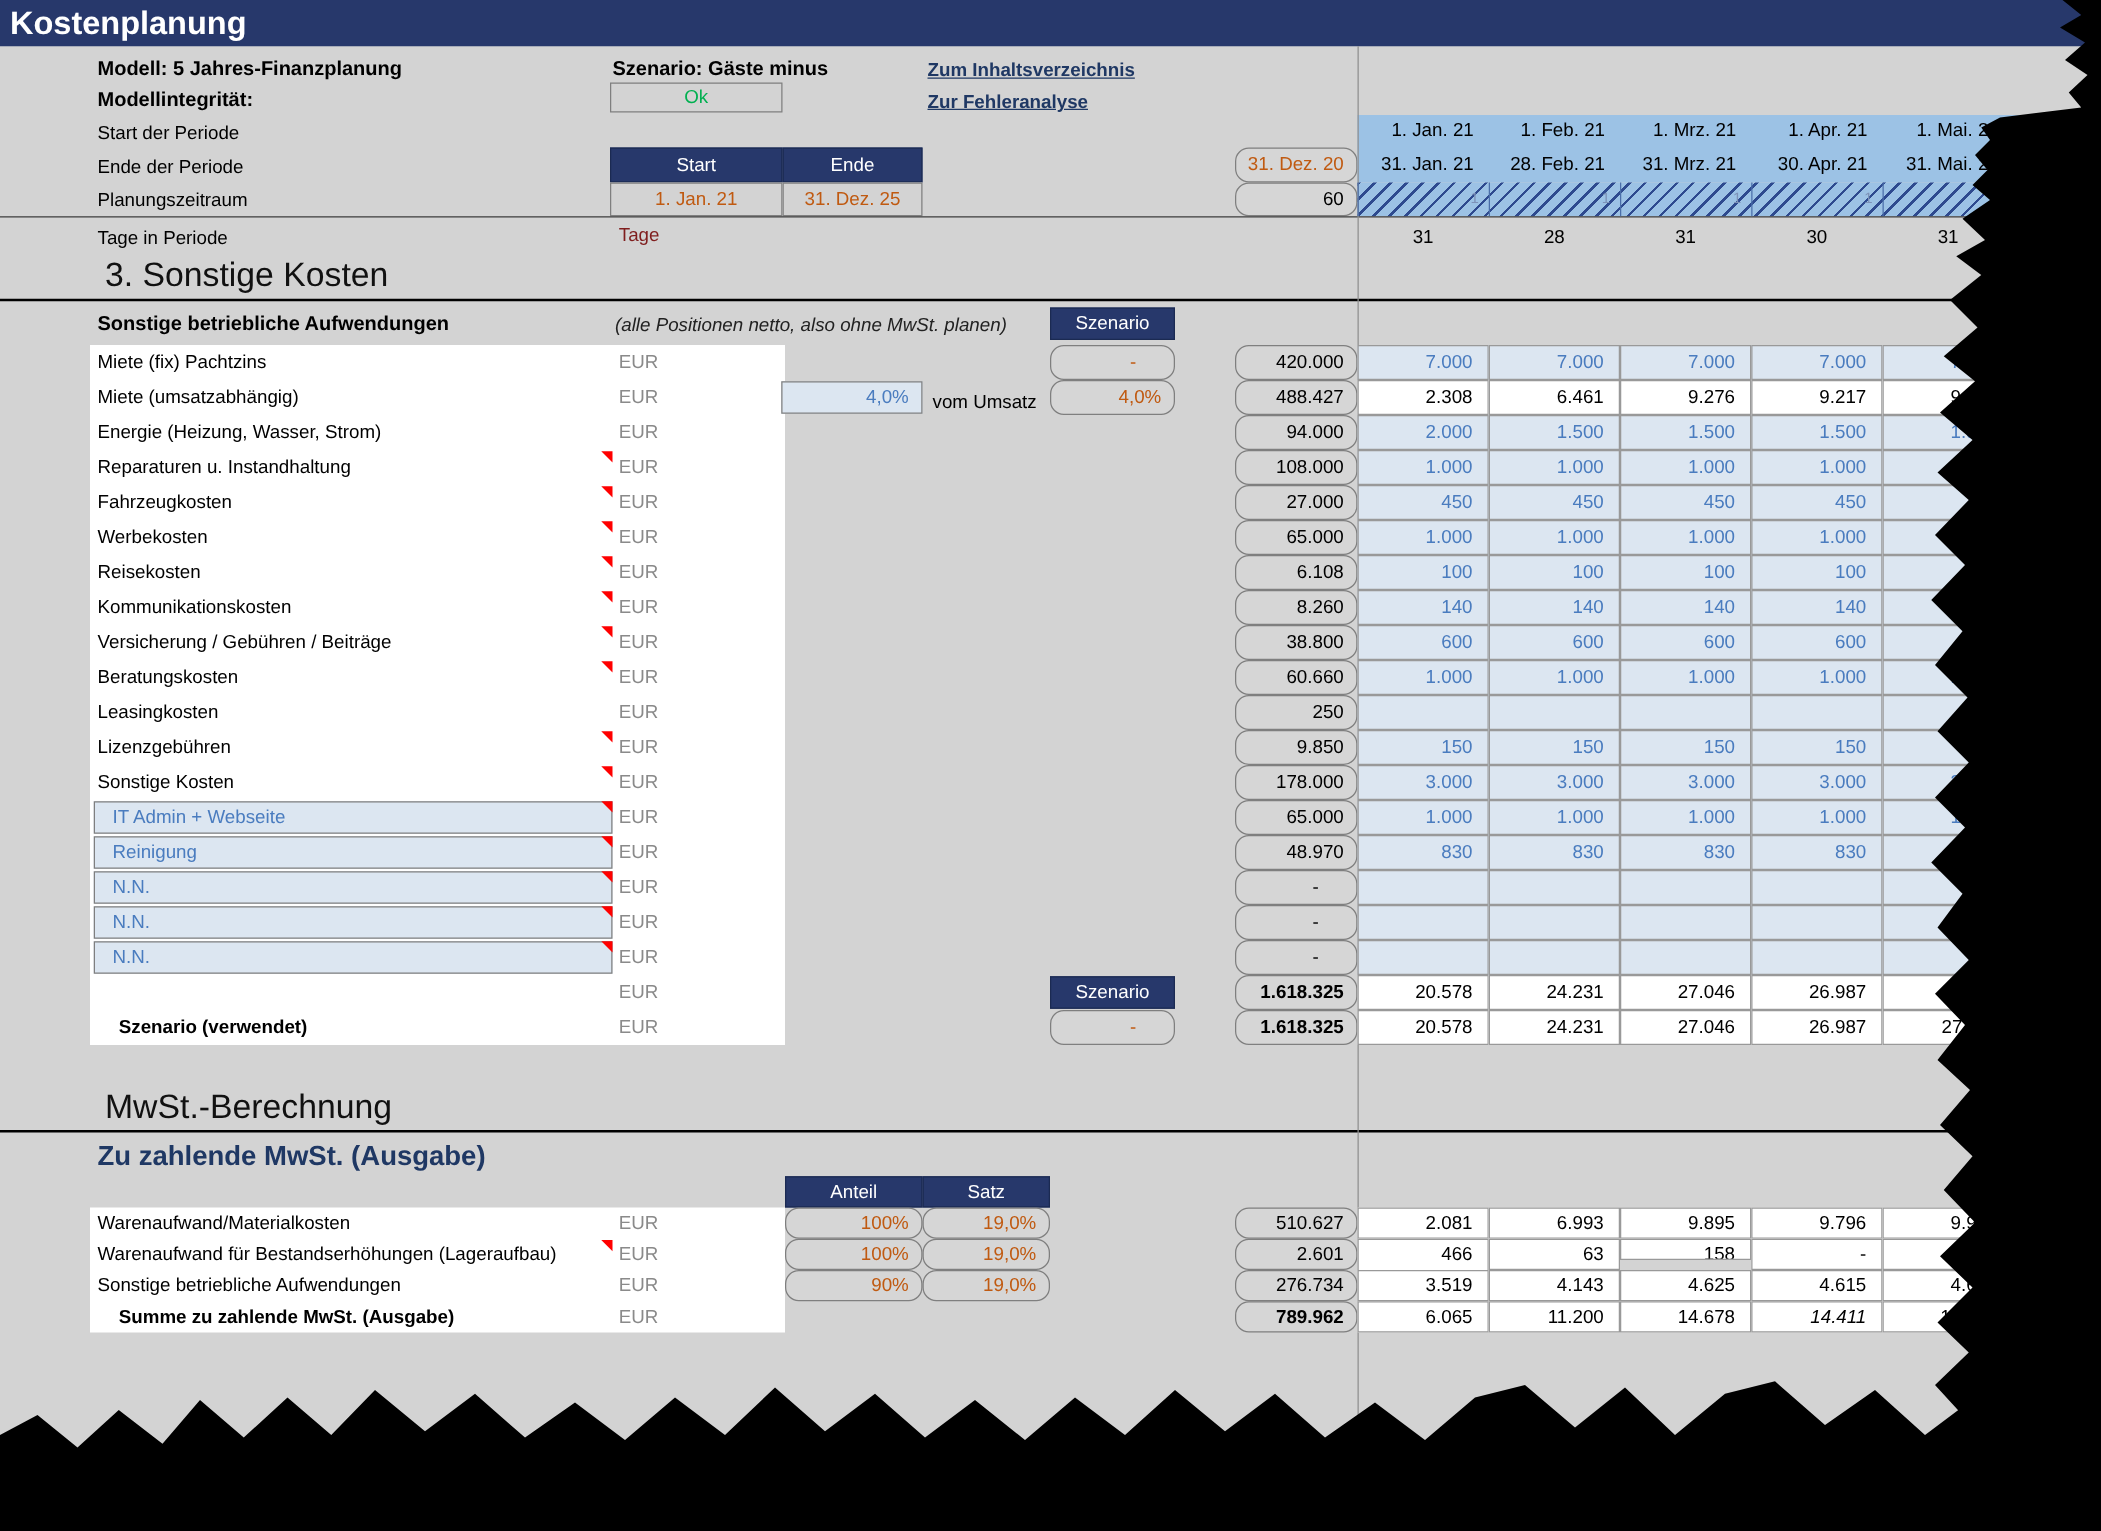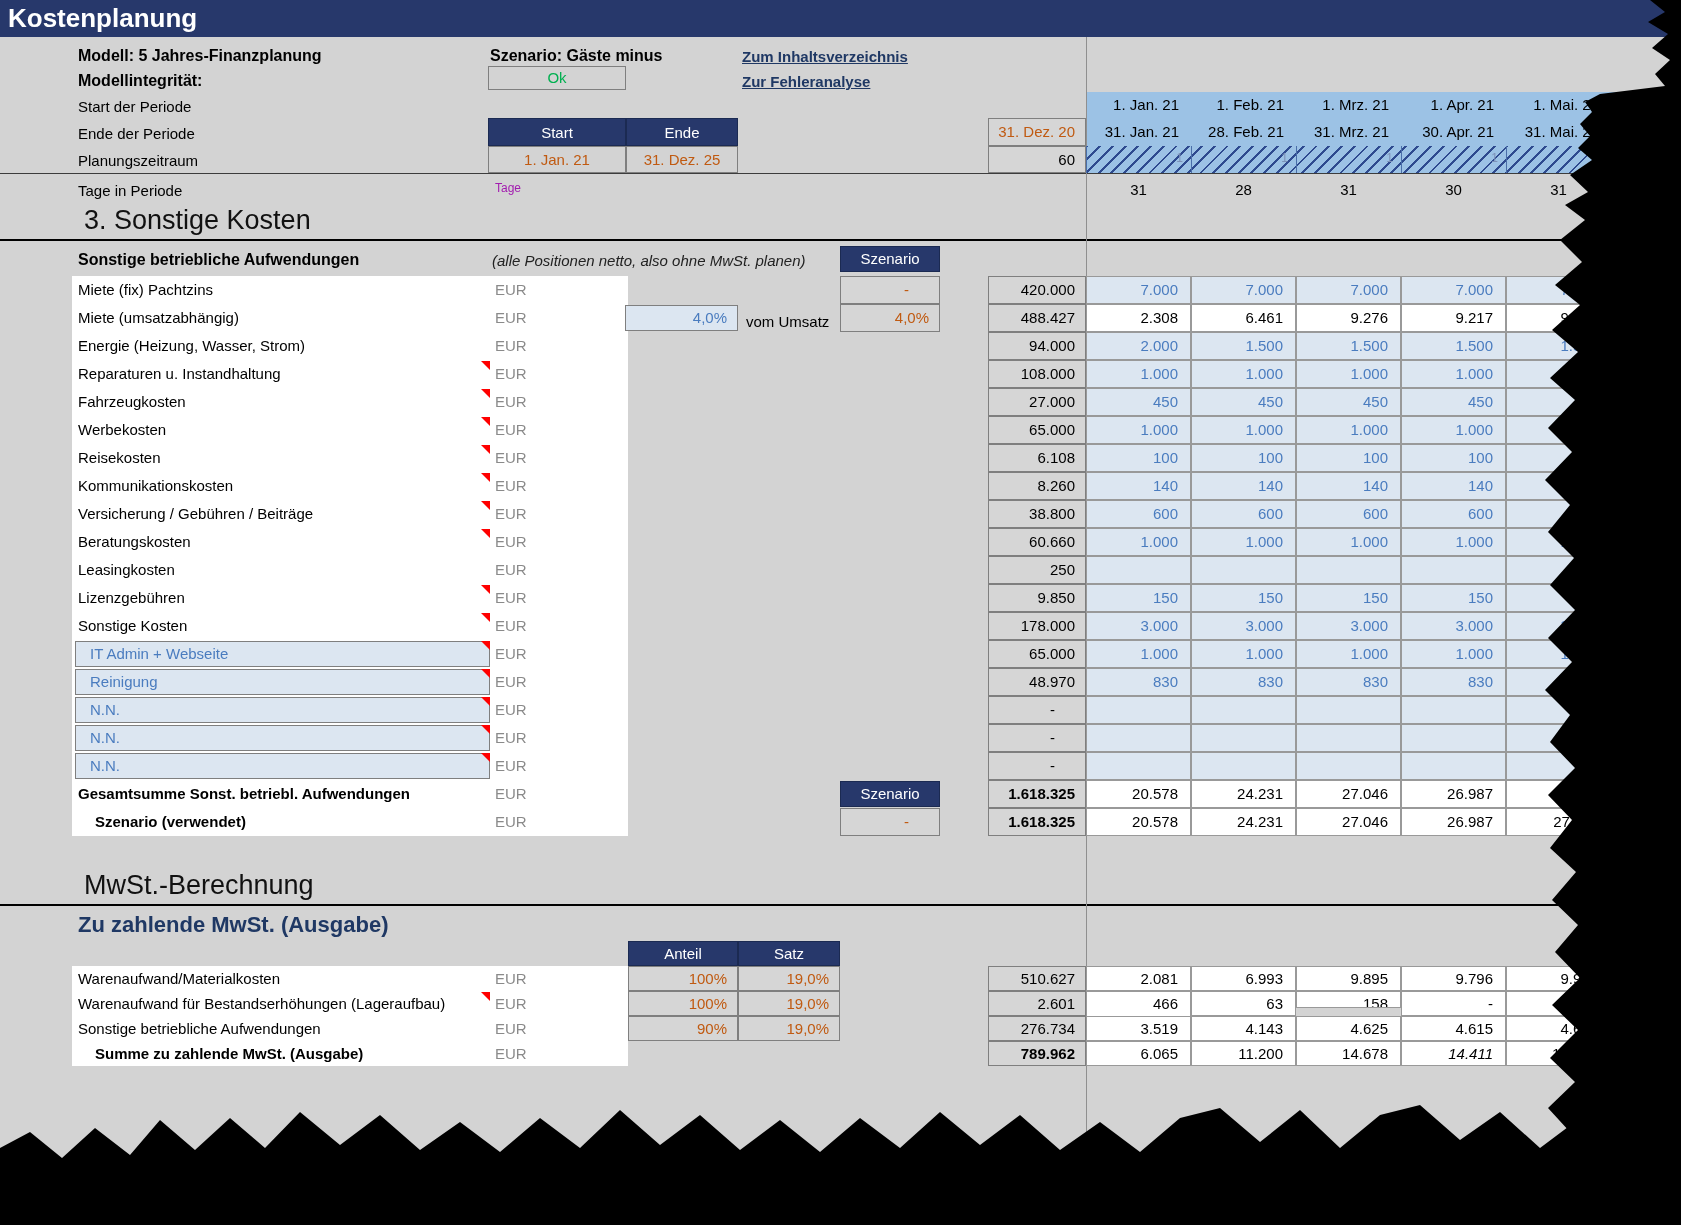--- a/index.html
+++ b/index.html
@@ -6,23 +6,23 @@
   #app{position:relative;width:1681px;height:1225px;background:#d3d3d3;overflow:hidden;
        font-family:"Liberation Sans","DejaVu Sans",sans-serif;-webkit-font-smoothing:antialiased;}
   .abs{position:absolute;}
   .titlebar{left:0;top:0;width:1681px;height:37px;background:#27386b;}
   .titletext{left:8px;top:0;height:37px;line-height:37px;color:#fff;font-size:26px;font-weight:bold;}
   .lbl{font-size:15px;color:#000;white-space:nowrap;line-height:27px;}
   .b{font-weight:bold;}
   .hlbl{font-size:16px;font-weight:bold;white-space:nowrap;line-height:24px;}
   .link{font-size:15px;font-weight:bold;color:#1f3864;text-decoration:underline;white-space:nowrap;line-height:24px;cursor:pointer;}
   .eur{color:#8a8a8a;font-size:15px;line-height:27px;}
-  .grayhint{color:#a21caf;font-size:12px;line-height:27px;}
+  .grayhint{color:#7f1d1d;font-size:15px;line-height:27px;}
   .cell{position:absolute;box-sizing:border-box;border:1px solid #7f7f7f;font-size:15px;white-space:nowrap;overflow:hidden;}
-  .gray{background:#d6d6d6;}
+  .gray{background:#d6d6d6;border-radius:11px;}
   .num{text-align:right;padding-right:10px;}
   .dash{padding-right:30px;}
   .orange{color:#c05a11;}
   .green{color:#00b050;text-align:center;}
   .center{text-align:center;}
   .navybox{background:#27386b;color:#fff;text-align:center;border:1px solid #1b2a52;font-size:15px;}
   .band{background:#9cc2e5;}
   .bandtxt{position:absolute;box-sizing:border-box;font-size:15px;color:#000;text-align:right;padding-right:12px;white-space:nowrap;}
   .hatch{background:#9cc2e5;background-image:repeating-linear-gradient(135deg,#2e4a8f 0px,#2e4a8f 2px,rgba(0,0,0,0) 2px,rgba(0,0,0,0) 9px);}
   .hatchcell{position:absolute;box-sizing:border-box;border-left:1px solid #4a6ea9;font-size:12px;color:#7d92b8;text-align:right;padding-right:8px;}
@@ -265,21 +265,20 @@
     <div class="mcell mblue" style="left: 1506px; top: 724px; width: 105px; height: 28px; line-height: 26px;"></div>
     <div class="inputcell" style="left: 75px; top: 753px; width: 415px; height: 26px; line-height: 24px;">N.N.</div>
     <div class="tri" style="left: 481px; top: 753px;"></div>
     <div class="abs eur" style="left: 495px; top: 752px; line-height: 28px;">EUR</div>
     <div class="cell gray num dash" style="left: 988px; top: 752px; width: 98px; height: 28px; line-height: 26px; color: rgb(0, 0, 0); font-weight: normal;">-</div>
     <div class="mcell mblue" style="left: 1086px; top: 752px; width: 105px; height: 28px; line-height: 26px;"></div>
     <div class="mcell mblue" style="left: 1191px; top: 752px; width: 105px; height: 28px; line-height: 26px;"></div>
     <div class="mcell mblue" style="left: 1296px; top: 752px; width: 105px; height: 28px; line-height: 26px;"></div>
     <div class="mcell mblue" style="left: 1401px; top: 752px; width: 105px; height: 28px; line-height: 26px;"></div>
     <div class="mcell mblue" style="left: 1506px; top: 752px; width: 105px; height: 28px; line-height: 26px;"></div>
-    <div class="abs lbl b" style="left: 78px; top: 780px; line-height: 28px;">Gesamtsumme Sonst. betriebl. Aufwendungen</div>
     <div class="abs eur" style="left: 495px; top: 780px; line-height: 28px;">EUR</div>
     <div class="cell navybox" style="left: 840px; top: 781px; width: 100px; height: 26px; line-height: 24px;">Szenario</div>
     <div class="cell gray num" style="left: 988px; top: 780px; width: 98px; height: 28px; line-height: 26px; color: rgb(0, 0, 0); font-weight: bold;">1.618.325</div>
     <div class="mcell mwhite" style="left: 1086px; top: 780px; width: 105px; height: 28px; line-height: 26px;">20.578</div>
     <div class="mcell mwhite" style="left: 1191px; top: 780px; width: 105px; height: 28px; line-height: 26px;">24.231</div>
     <div class="mcell mwhite" style="left: 1296px; top: 780px; width: 105px; height: 28px; line-height: 26px;">27.046</div>
     <div class="mcell mwhite" style="left: 1401px; top: 780px; width: 105px; height: 28px; line-height: 26px;">26.987</div>
     <div class="mcell mwhite" style="left: 1506px; top: 780px; width: 105px; height: 28px; line-height: 26px;">27.113</div>
     <div class="abs lbl b" style="left: 95px; top: 808px; line-height: 28px;">Szenario (verwendet)</div>
     <div class="abs eur" style="left: 495px; top: 808px; line-height: 28px;">EUR</div>

